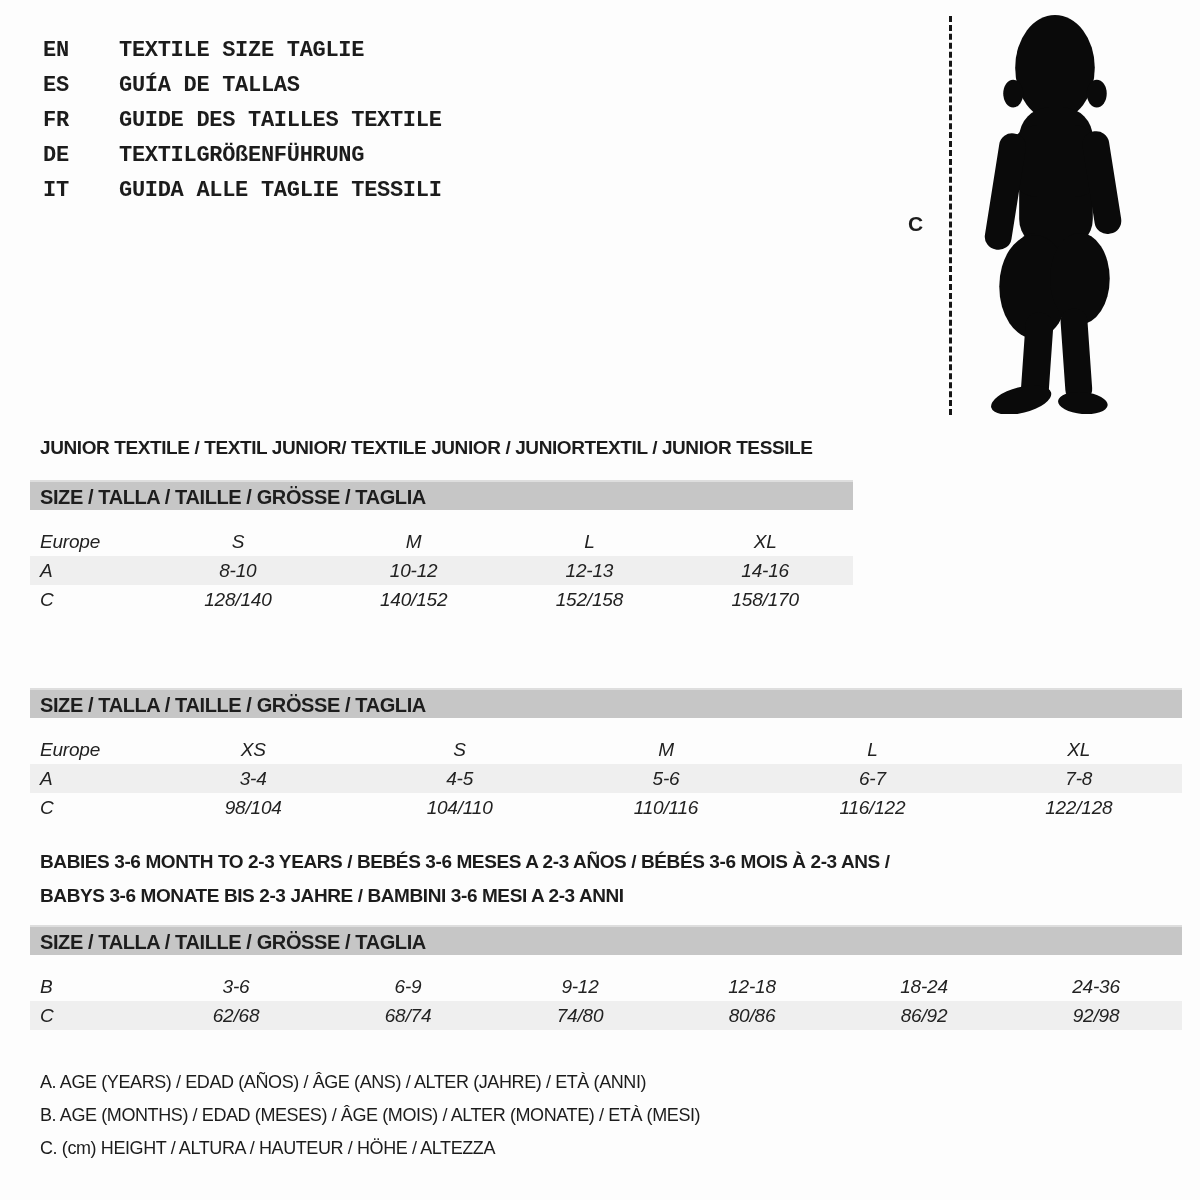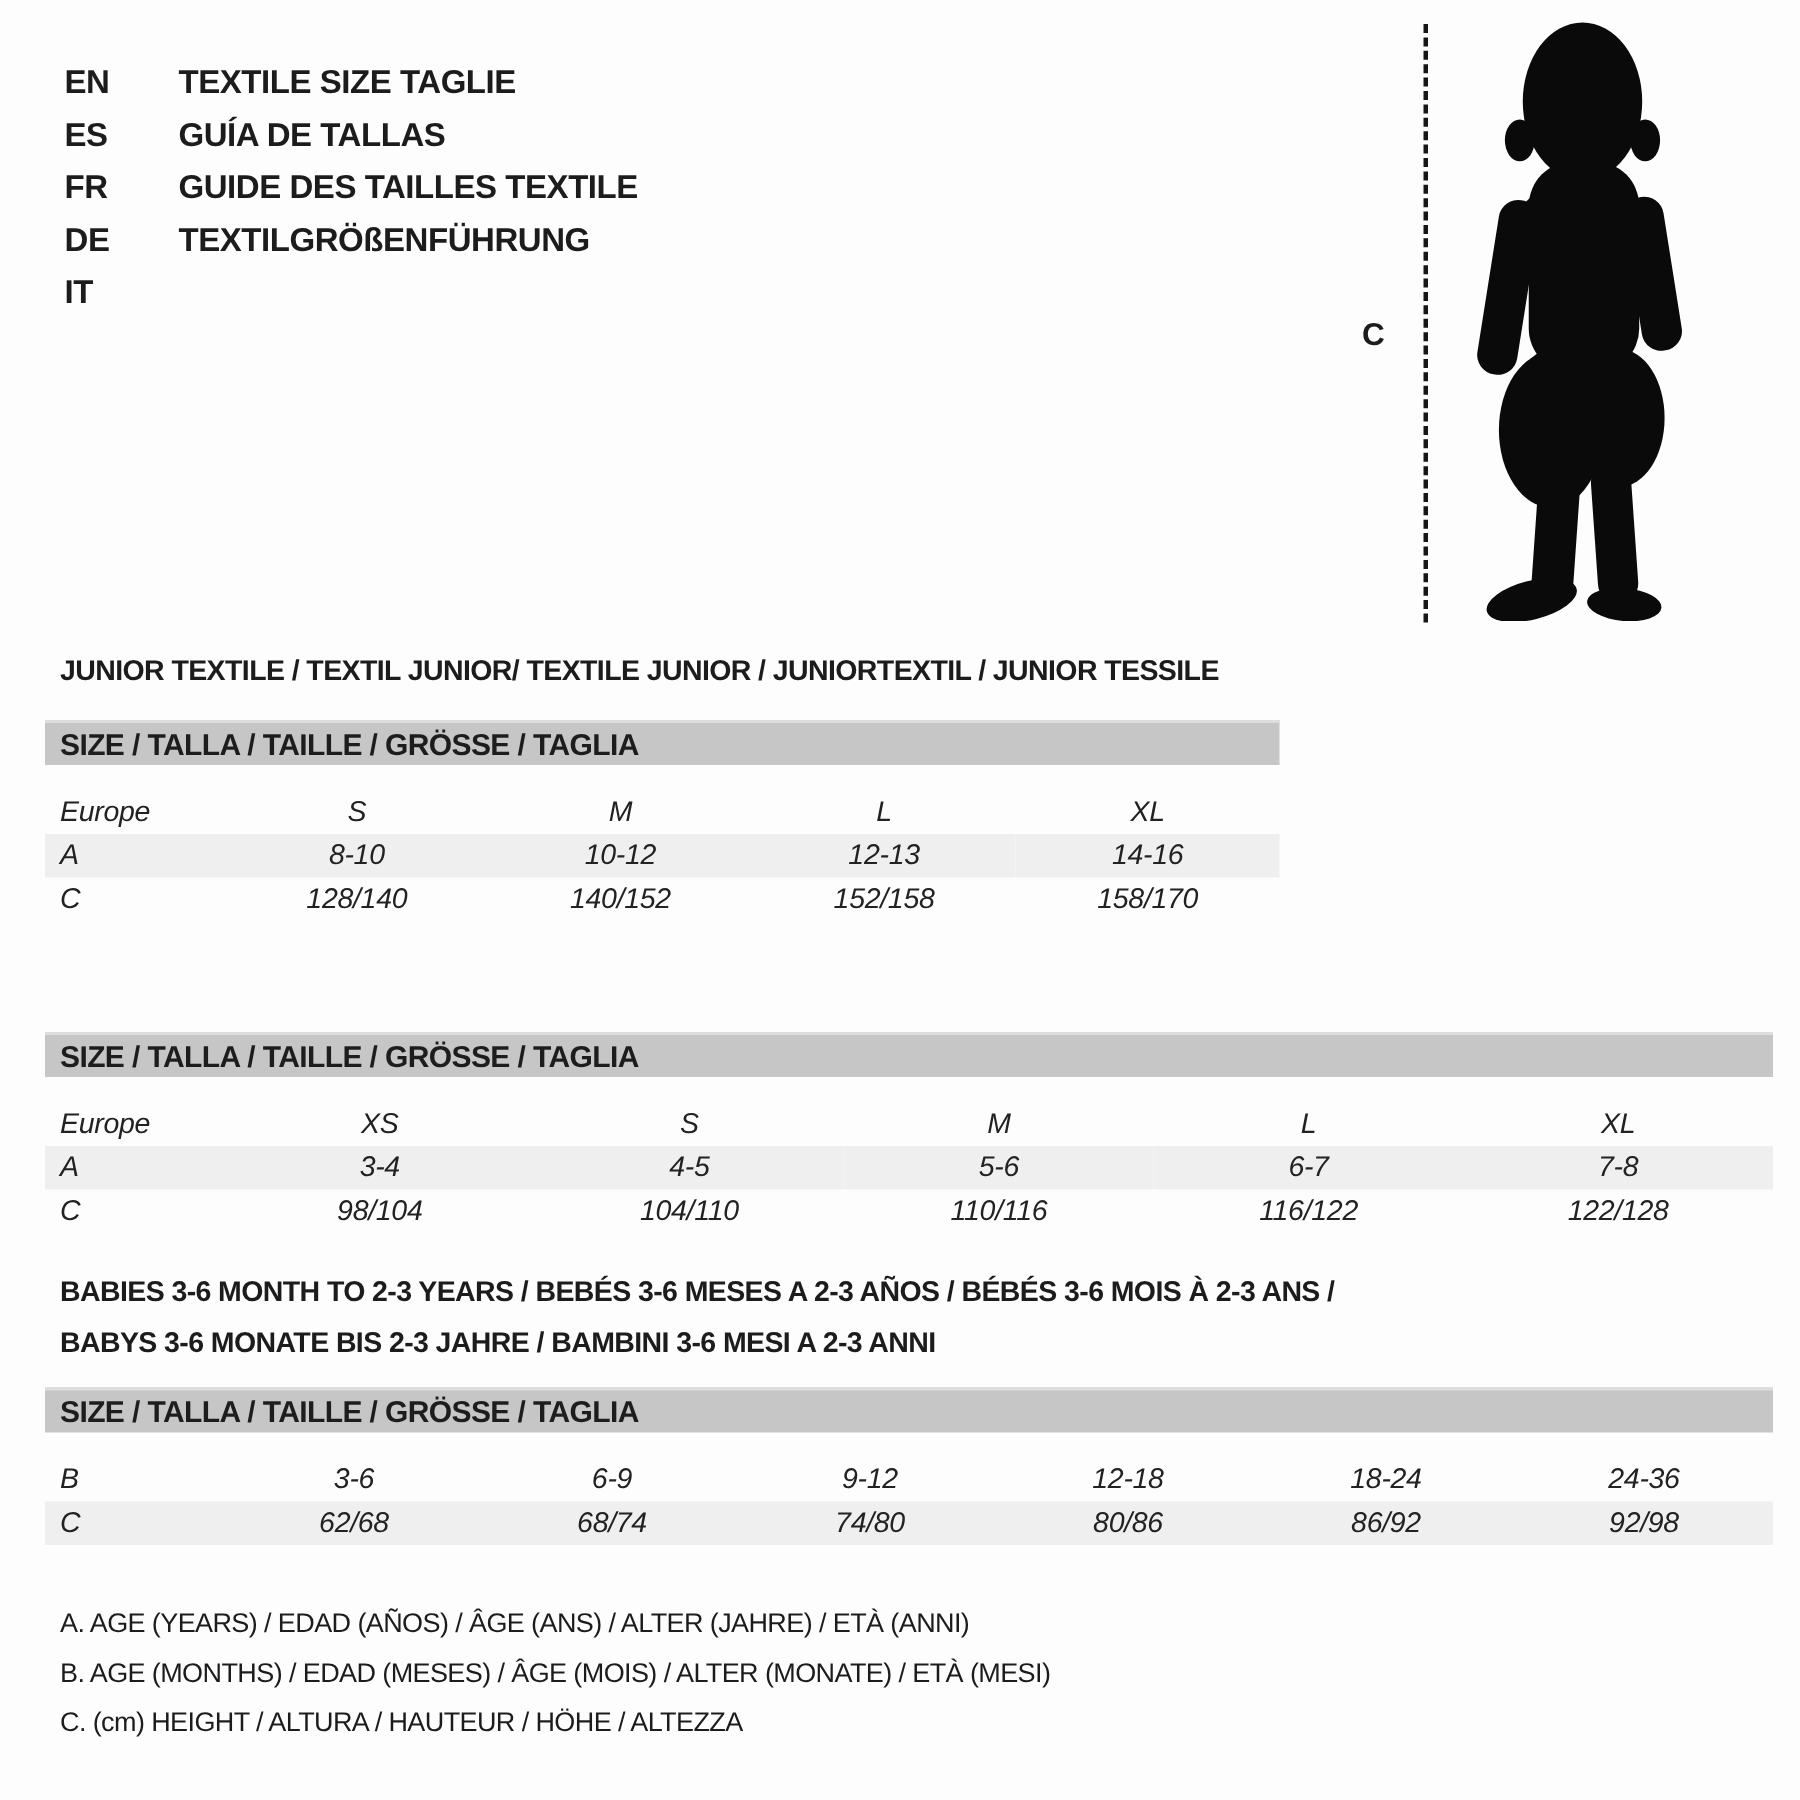--- a/index.html
+++ b/index.html
@@ -2,21 +2,21 @@
 <html><head>
 <meta charset="utf-8">
 <style>
   html,body{margin:0;padding:0;}
   .page{
     position:relative;width:1200px;height:1200px;background:#fdfdfd;
     font-family:"Liberation Sans",sans-serif;color:#1c1c1c;overflow:hidden;
   }
   
   .langs{position:absolute;left:43px;top:33px;}
-  .lang-row{display:flex;height:35px;align-items:flex-end;}
+  .lang-row{display:flex;height:35px;align-items:center;font-family:Liberation Mono, monospace;}
   .lang-code{width:76px;font-size:22px;font-weight:700;letter-spacing:-0.3px;}
   .lang-title{font-size:22px;font-weight:700;letter-spacing:-0.3px;white-space:nowrap;}
   
   .measure-line{position:absolute;left:949px;top:16px;height:399px;width:0;border-left:3px dashed #161616;}
   .measure-label{position:absolute;left:908px;top:212px;font-size:21px;font-weight:700;}
   .silhouette{position:absolute;left:963px;top:6px;}
   
   .section-heading{position:absolute;left:40px;font-size:19px;font-weight:700;letter-spacing:-0.4px;white-space:nowrap;}
   .section-heading .subpart{font-size:13px;vertical-align:-4px;font-weight:700;}
   .two-line{line-height:34px;white-space:normal;width:1130px;}
@@ -51,20 +51,21 @@
     <div class="lang-row">
       <span class="lang-code">FR</span>
       <span class="lang-title">GUIDE DES TAILLES TEXTILE</span>
     </div>
     <div class="lang-row">
       <span class="lang-code">DE</span>
       <span class="lang-title">TEXTILGRÖßENFÜHRUNG</span>
     </div>
     <div class="lang-row">
       <span class="lang-code">IT</span>
+      <span class="lang-title">GUIDA ALLE TAGLIE TESSILI</span>
     </div>
   </div>
 
   <div class="measure-line"></div>
   <div class="measure-label">C</div>
   <svg class="silhouette" viewBox="0 0 180 410" width="180" height="408" aria-hidden="true">
     <g fill="#0a0a0a">
       <ellipse cx="92" cy="62" rx="40" ry="53"></ellipse>
       <ellipse cx="50" cy="88" rx="10" ry="14"></ellipse>
       <ellipse cx="134" cy="88" rx="10" ry="14"></ellipse>

